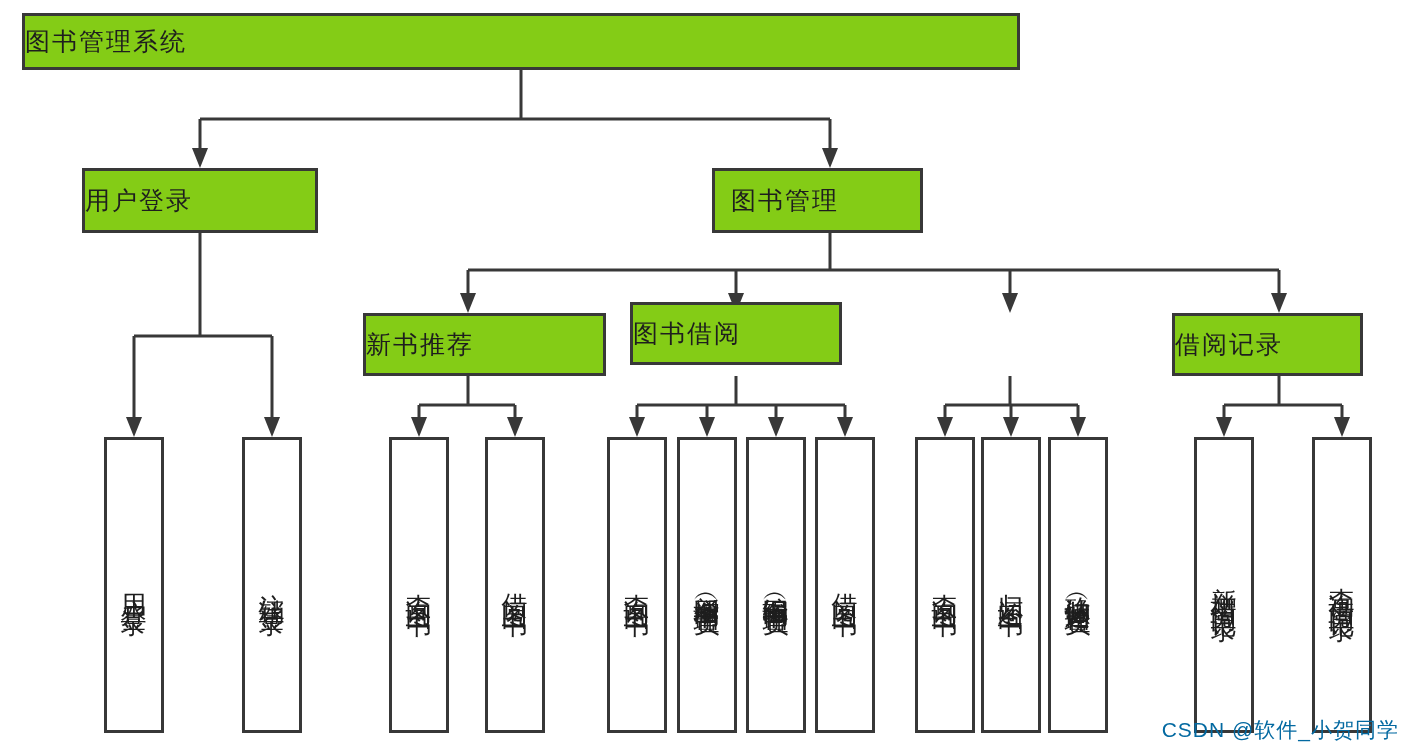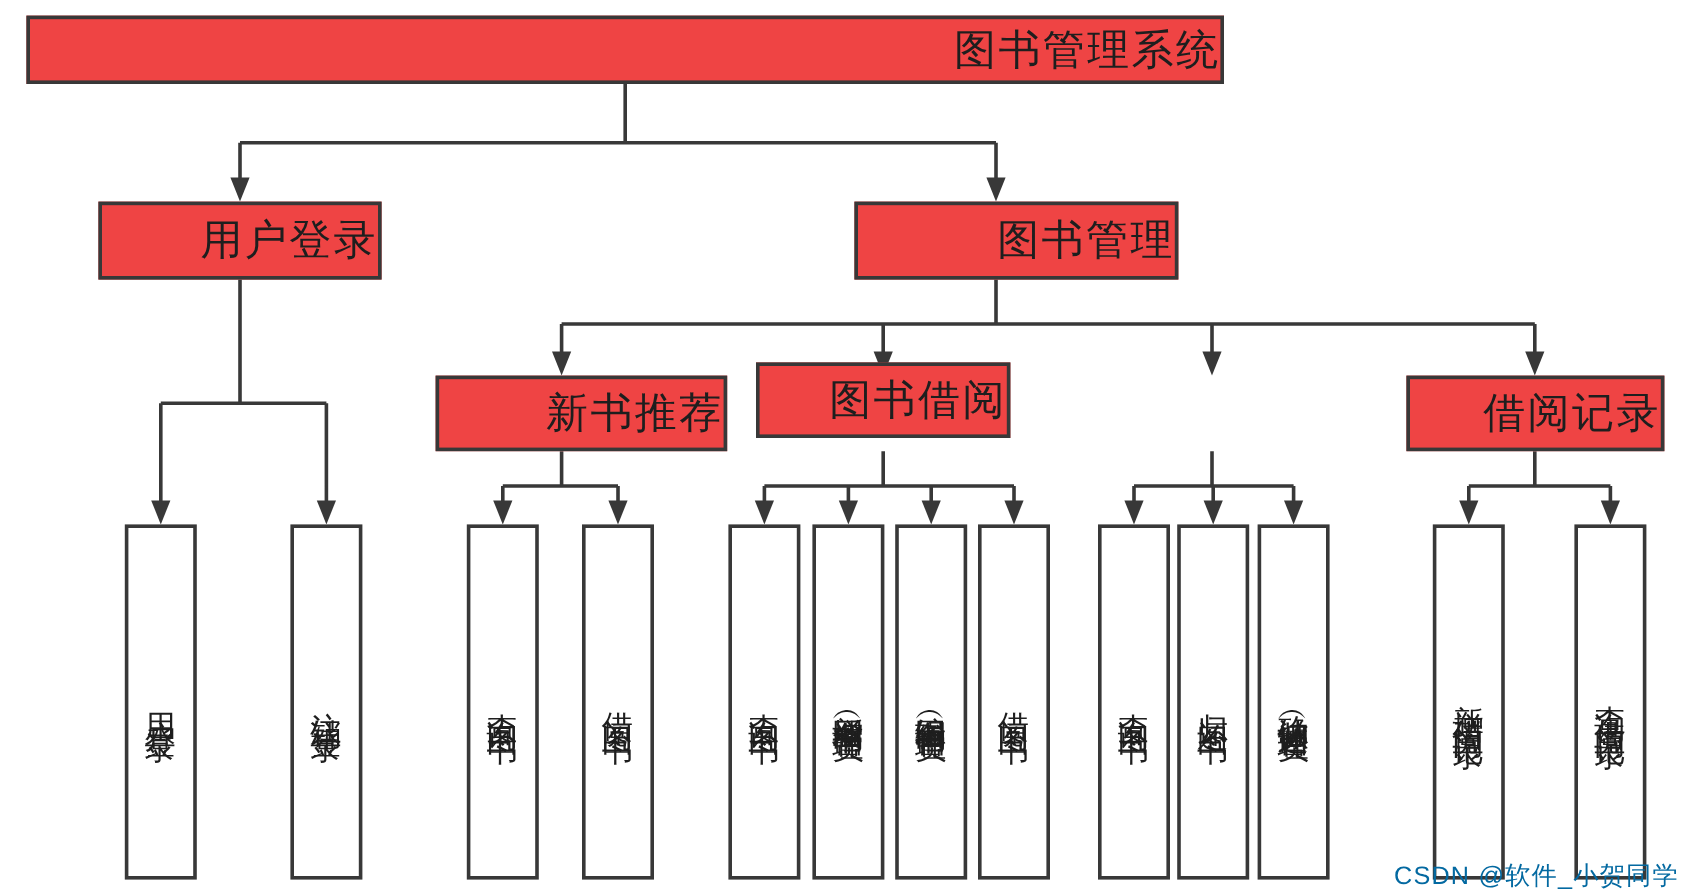--- a/index.html
+++ b/index.html
@@ -20,25 +20,25 @@
     left: 0;
     top: 0;
     width: 1405px;
     height: 747px;
     pointer-events: none;
   }
   .hbox {
     position: absolute;
     box-sizing: border-box;
     border: 3px solid #383838;
-    background: #ef4444;
+    background: #84cc16;
     display: flex;
     align-items: center;
-    justify-content: flex-end;
-    font-size: 35px;
+    justify-content: flex-start;
+    font-size: 25px;
     color: #1e1e1e;
     letter-spacing: 2px;
     white-space: nowrap;
     z-index: 2;
   }
   .vbox {
     position: absolute;
     box-sizing: border-box;
     top: 437px;
     width: 60px;
@@ -119,31 +119,31 @@
     </g>
   </svg>
 
   <div class="hbox" style="left:22px; top:13px; width:998px; height:57px;">
     <span>图书管理系统</span>
   </div>
 
   <div class="hbox" style="left:82px; top:168px; width:236px; height:65px;">
     <span>用户登录</span>
   </div>
-  <div class="hbox" style="left:712px; top:168px; width:270px; height:65px;">
+  <div class="hbox" style="left:712px; top:168px; width:211px; height:65px;padding-left:16px;">
     <span>图书管理</span>
   </div>
 
   <div class="hbox" style="left:363px; top:313px; width:243px; height:63px;">
     <span>新书推荐</span>
   </div>
   <div class="hbox" style="left:630px; top:302px; width:212px; height:63px;">
     <span>图书借阅</span>
   </div>
-  <div class="hbox" style="left:1172px; top:313px; width:215px; height:63px;">
+  <div class="hbox" style="left:1172px; top:313px; width:191px; height:63px;">
     <span>借阅记录</span>
   </div>
 
   <div class="vbox" style="left:104px;">
     <span class="vlabel">用户登录</span>
   </div>
   <div class="vbox" style="left:242px;">
     <span class="vlabel">注销登录</span>
   </div>
 

